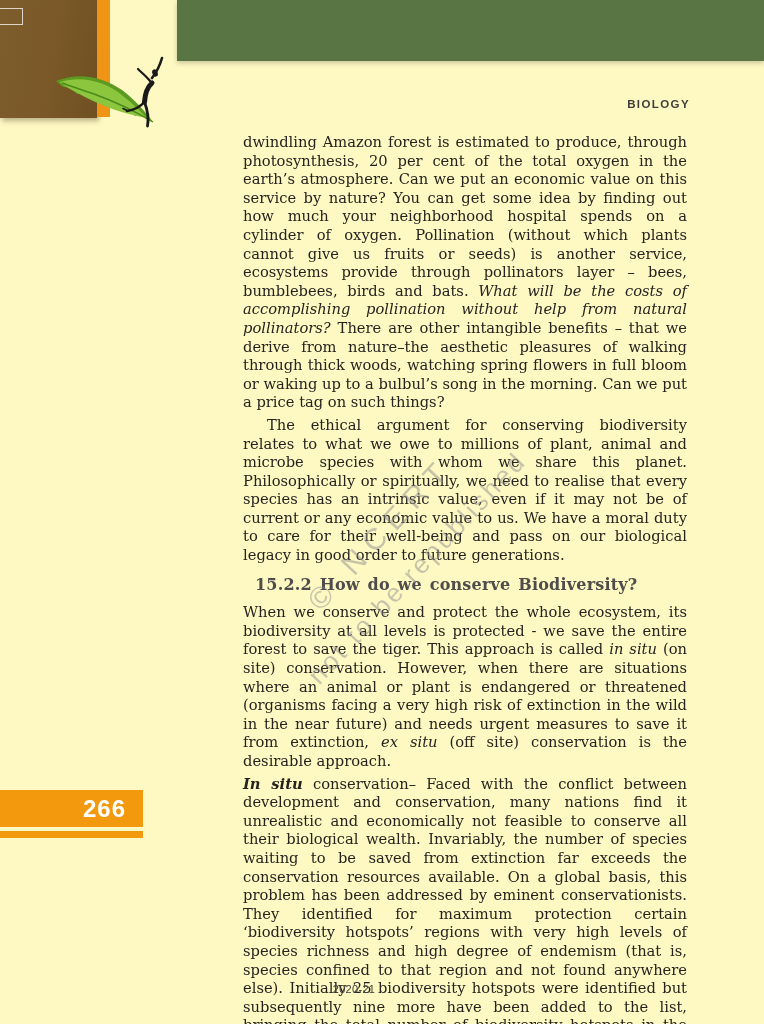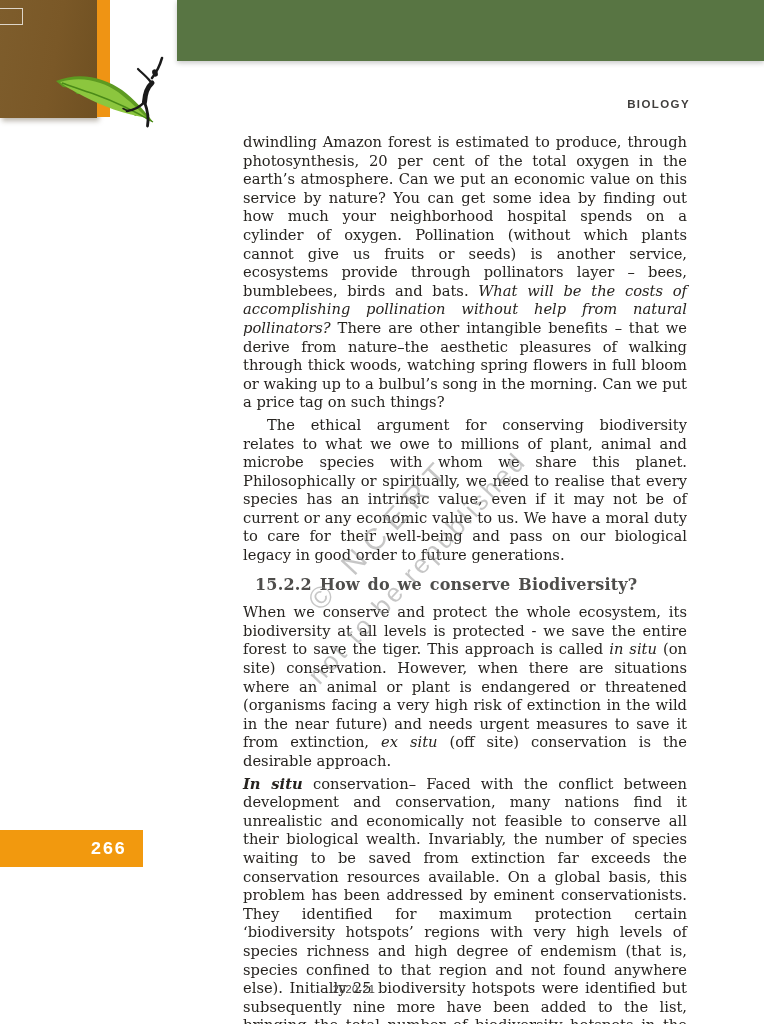--- a/index.html
+++ b/index.html
@@ -1,19 +1,19 @@
 <!DOCTYPE html>
 <html><head>
 <meta charset="utf-8">
 <style>
   html,body{margin:0;padding:0;background:#e9e9e9;}
   .page{
     position:relative;
     width:764px;height:1024px;
-    background:#ffffff;
+    background:#fef9c3;
     overflow:hidden;
     font-family:"DejaVu Serif","Liberation Serif",serif;
   }
   
   .brown-block{
     position:absolute;left:0;top:0;width:97px;height:118px;
     background:linear-gradient(100deg,#7e5d2c 0%,#7a5827 55%,#6f5022 100%);
     box-shadow:2px 3px 5px rgba(60,45,20,.35);
   }
   .corner-square{
@@ -43,22 +43,22 @@
     text-align:center;
     font-family:"Liberation Sans",sans-serif;
     font-size:11px;color:#3c3a38;letter-spacing:.3px;
   }
   
   .page-badge{
     position:absolute;left:0;top:790px;width:143px;height:37px;
     background:#f2990e;
     display:flex;align-items:center;justify-content:flex-end;
     padding-right:17px;box-sizing:border-box;
-    color:#ffffff;font-family:Liberation Mono, monospace;
-    font-weight:bold;font-size:18px;letter-spacing:1px;margin-top:40px;
+    color:#ffffff;font-family:Liberation Sans, sans-serif;
+    font-weight:bold;font-size:24px;letter-spacing:1px;
   }
   .page-badge-strip{
     position:absolute;left:0;top:831px;width:143px;height:7px;
     background:#f2990e;
   }
   
   .text-column{
     position:absolute;left:239px;top:129px;width:452px;
     font-size:14.7px;line-height:18.6px;color:#26231f;
     text-align:justify;

